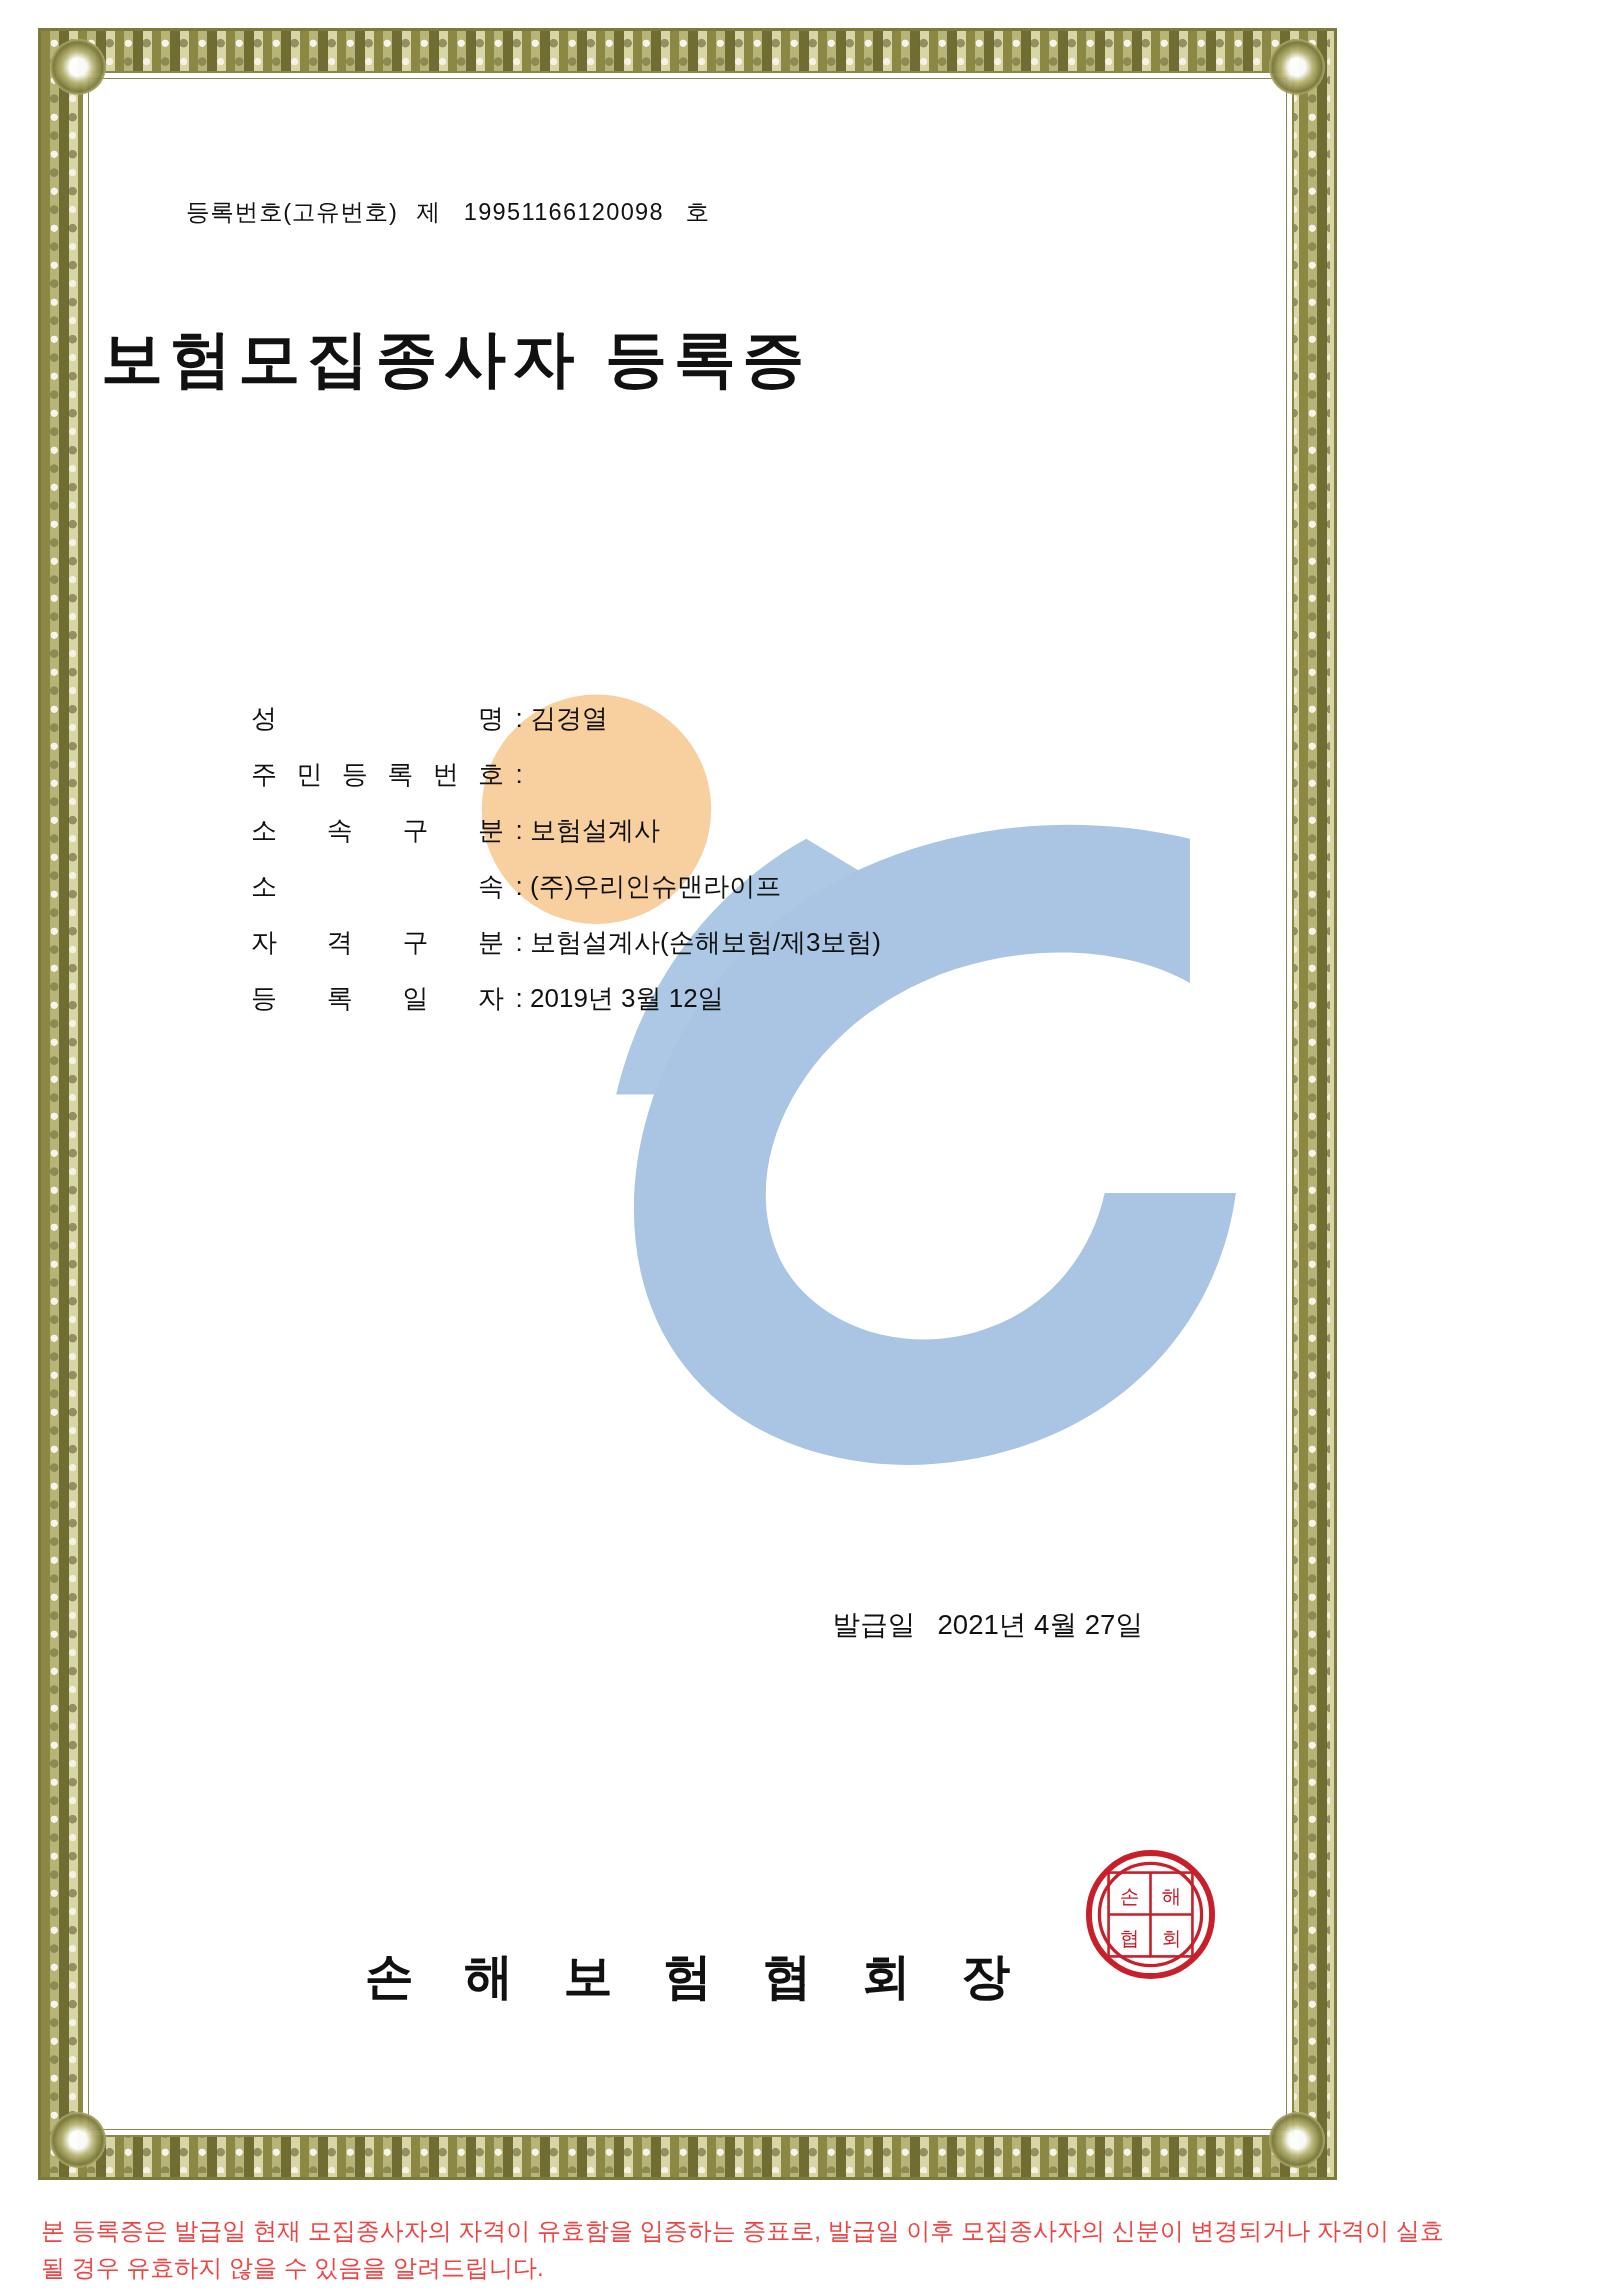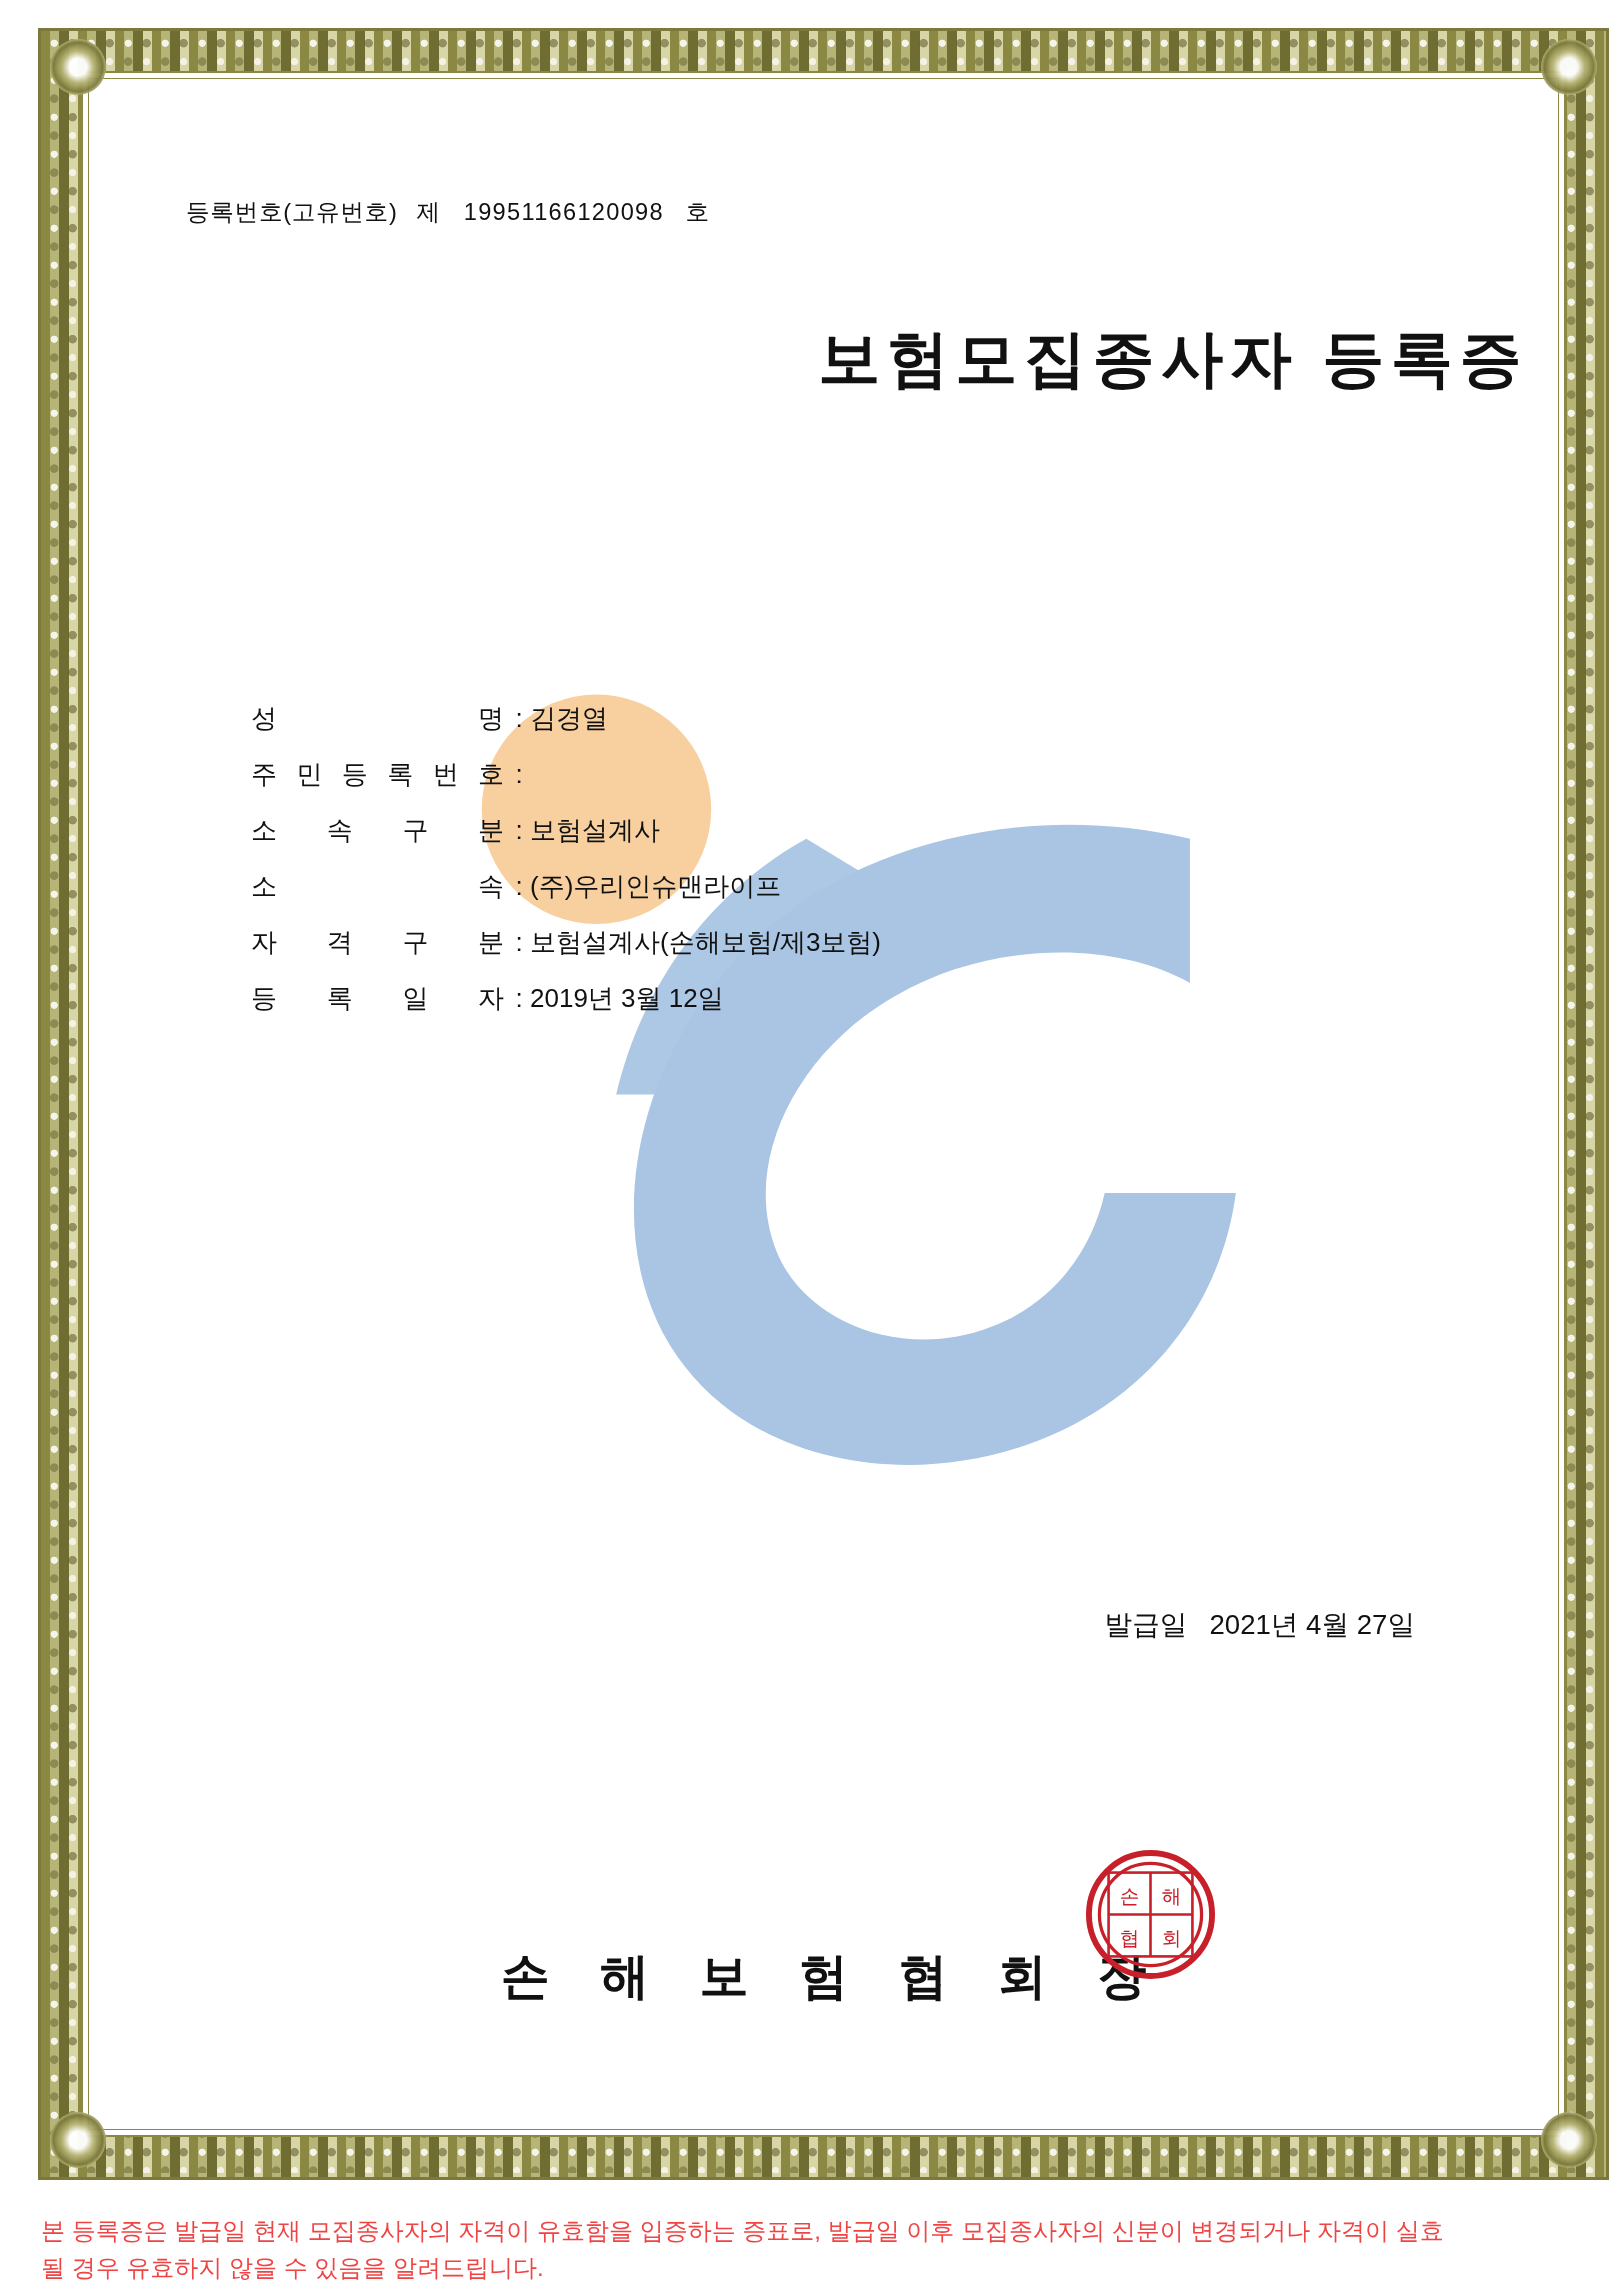--- a/index.html
+++ b/index.html
@@ -14,21 +14,21 @@
     color: #111111;
     position: relative;
     overflow: hidden;
   }
 
   
   .certificate {
     position: absolute;
     left: 38px;
     top: 27.6px;
-    width: 1571px;
+    width: 1299px;
     height: 2152px;
     box-sizing: border-box;
     background: #be185d;
   }
 
   
   .border-outer {
     position: absolute;
     inset: 0;
     box-sizing: border-box;
@@ -96,23 +96,23 @@
     top: 105px;
     font-size: 23.6px;
     letter-spacing: 0.7px;
     white-space: nowrap;
   }
   .reg-no .num { letter-spacing: 1.3px; }
 
   .title {
     position: absolute;
     left: 0;
-    right: 18px;
+    right: 12px;
     top: 226px;
-    text-align: right;
+    text-align: left;
     font-size: 62px;
     font-weight: bold;
     letter-spacing: 6.6px;
   }
 
   
   .watermark {
     position: absolute;
     left: 243px;
     top: 551px;

